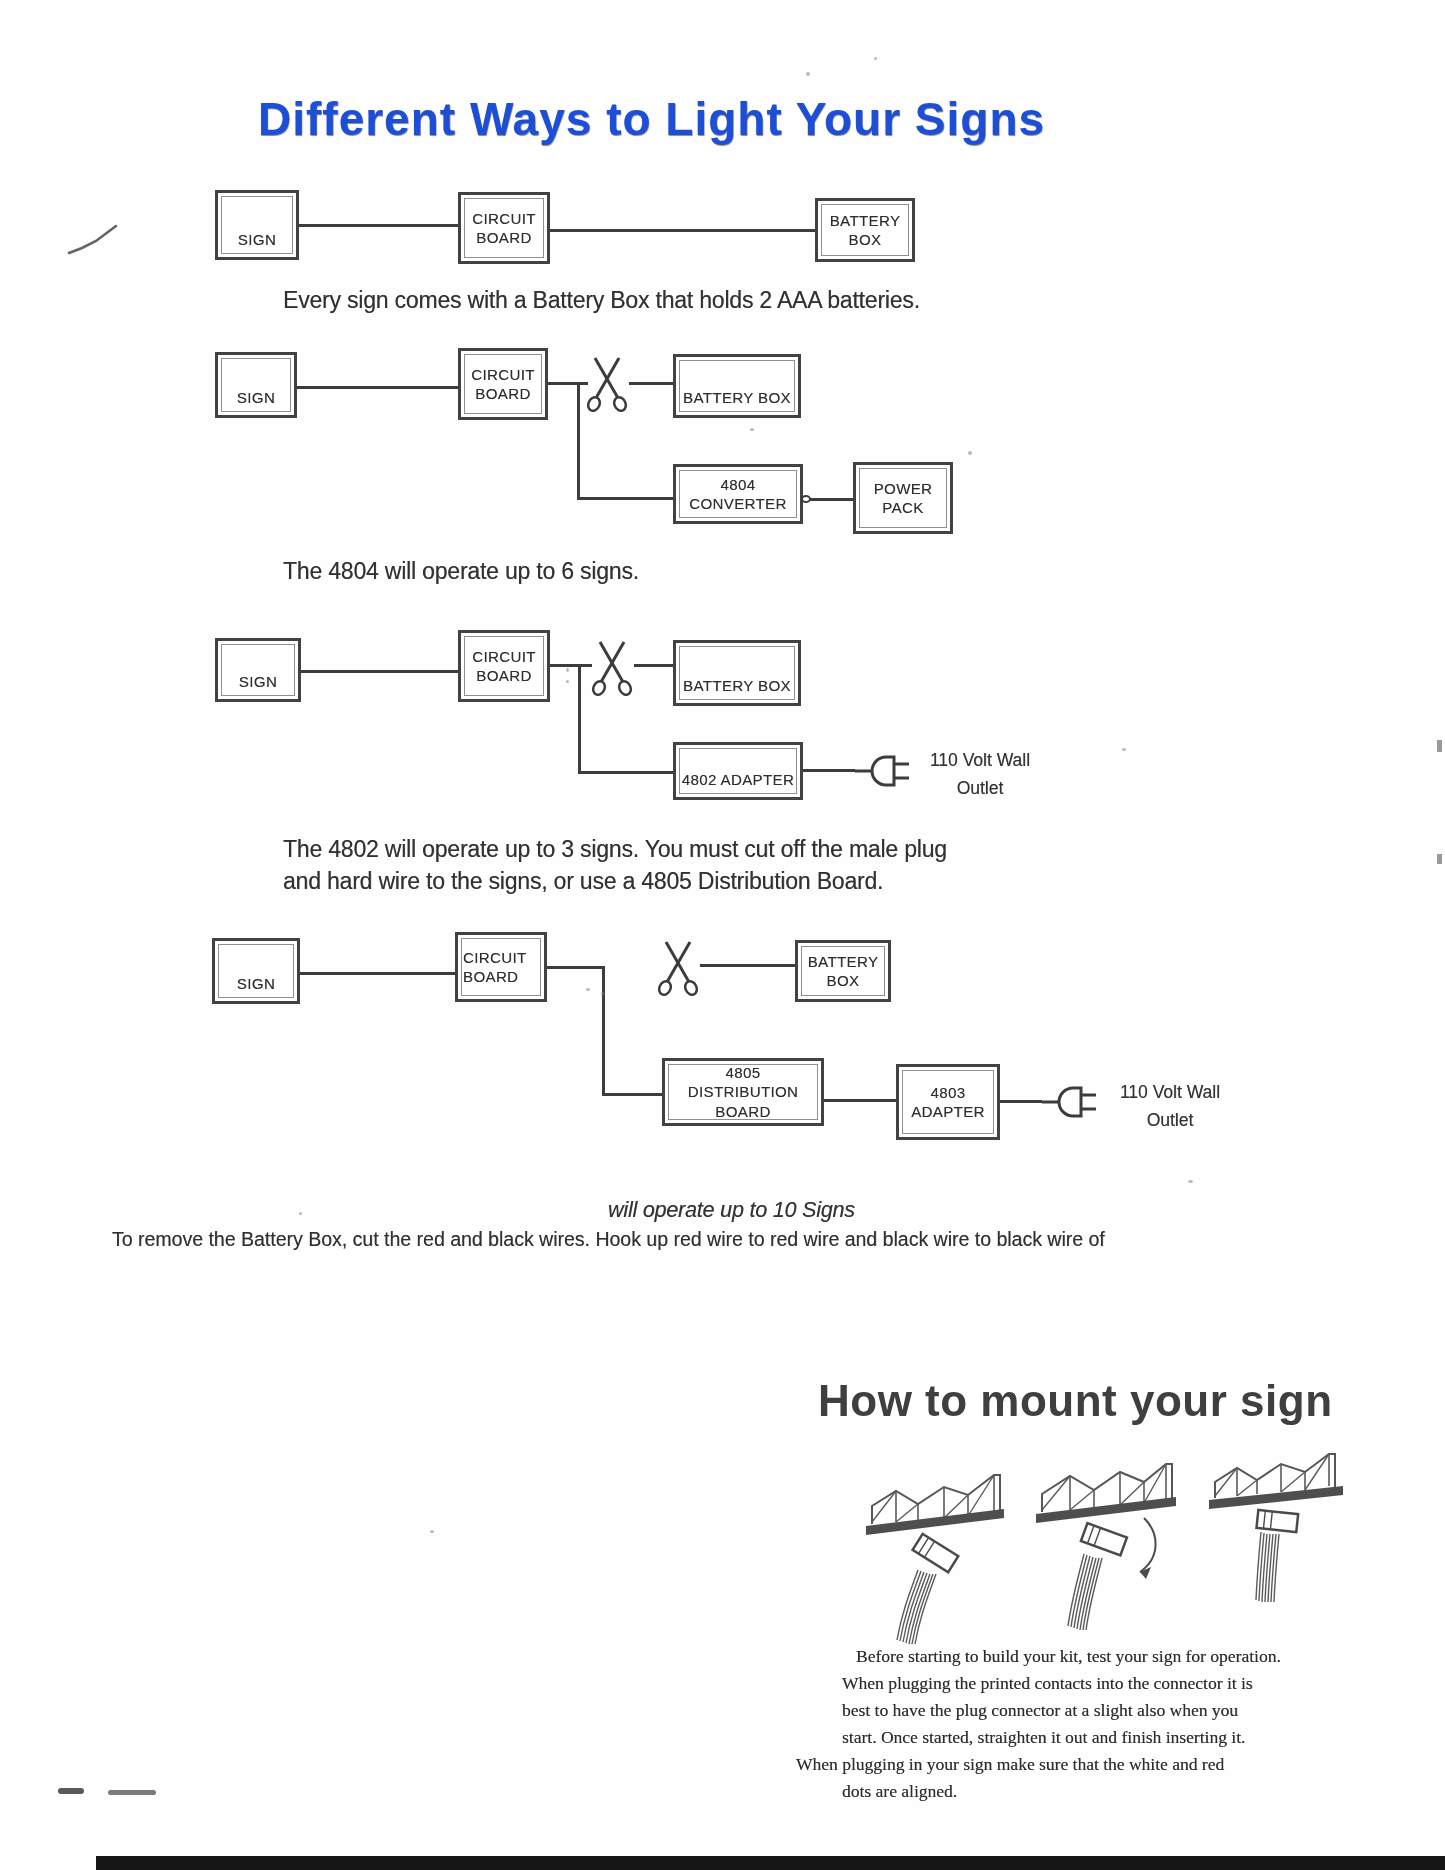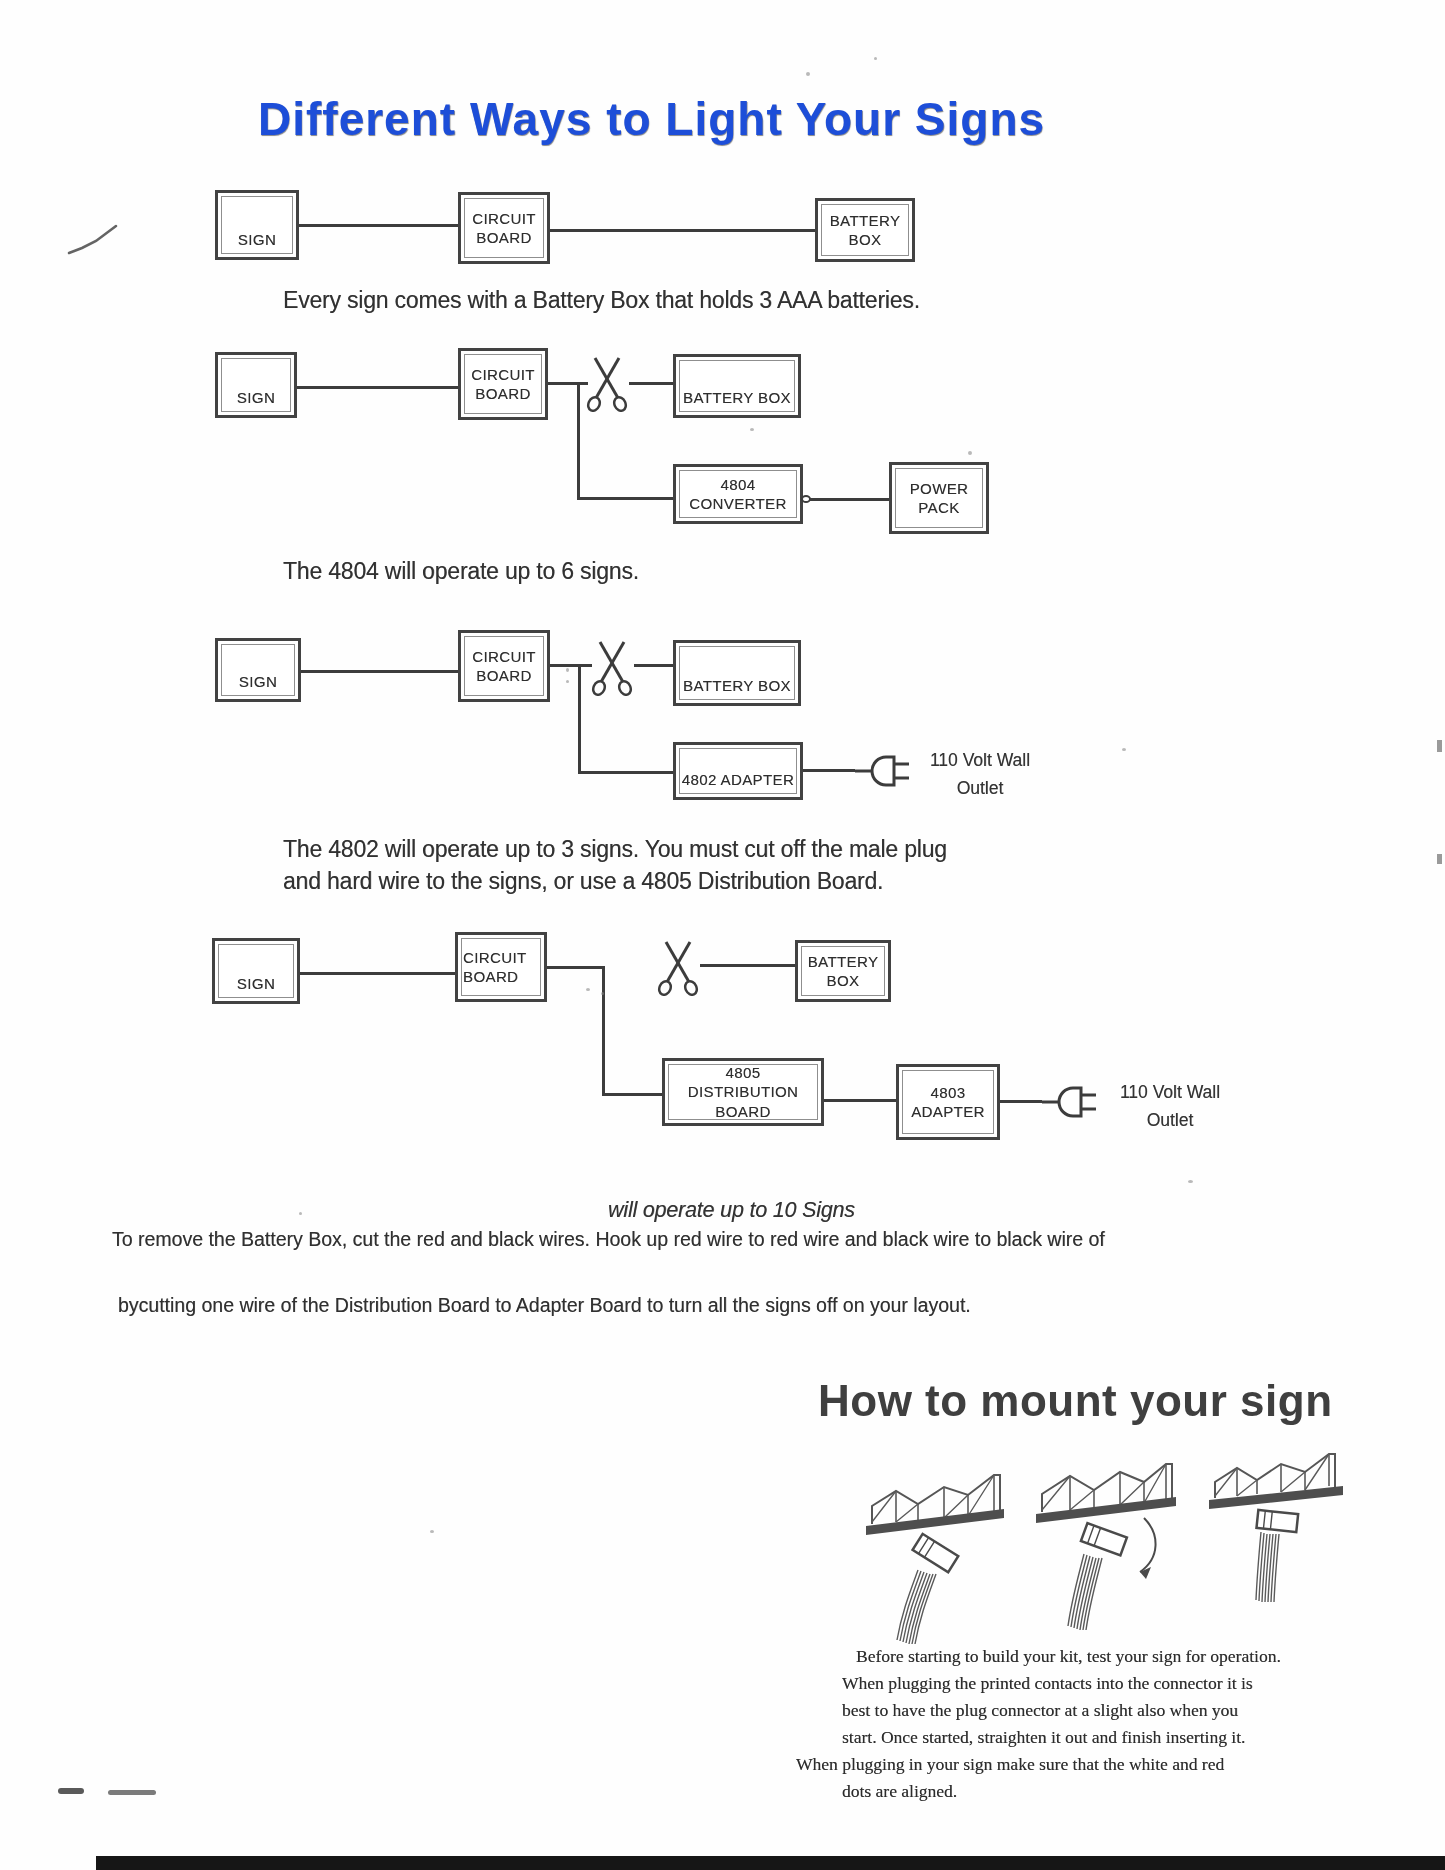--- a/index.html
+++ b/index.html
@@ -59,42 +59,42 @@
     <path d="M3 33 L16 28 L30 21 L50 6" stroke="#646464" stroke-width="2.6" fill="none" stroke-linecap="round"></path>
   </svg>
 
   <div class="box bottom" style="left:215px;top:190px;width:84px;height:70px">SIGN</div>
   <div class="wire h" style="left:299px;top:224px;width:159px"></div>
   <div class="box" style="left:458px;top:192px;width:92px;height:72px">CIRCUIT
 BOARD</div>
   <div class="wire h" style="left:550px;top:229px;width:265px"></div>
   <div class="box" style="left:815px;top:198px;width:100px;height:64px">BATTERY
 BOX</div>
-  <div class="cap" style="left:283px;top:287px">Every sign comes with a Battery Box that holds 3 AAA batteries.</div>
+  <div class="cap" style="left:283px;top:287px">Every sign comes with a Battery Box that holds 2 AAA batteries.</div>
 
   <div class="box bottom" style="left:215px;top:352px;width:82px;height:66px">SIGN</div>
   <div class="wire h" style="left:297px;top:386px;width:161px"></div>
   <div class="box" style="left:458px;top:348px;width:90px;height:72px">CIRCUIT
 BOARD</div>
   <div class="wire h" style="left:548px;top:382px;width:40px"></div>
   <svg class="scissors" style="left:585px;top:356px" viewBox="0 0 44 56">
     <line x1="10" y1="2" x2="33" y2="42" stroke="#3c3c3c" stroke-width="3"></line>
     <line x1="34" y1="2" x2="11" y2="42" stroke="#3c3c3c" stroke-width="3"></line>
     <ellipse cx="9" cy="48" rx="5.5" ry="7" fill="none" stroke="#3c3c3c" stroke-width="2.5" transform="rotate(25 9 48)"></ellipse>
     <ellipse cx="35" cy="48" rx="5.5" ry="7" fill="none" stroke="#3c3c3c" stroke-width="2.5" transform="rotate(-25 35 48)"></ellipse>
   </svg>
   <div class="wire h" style="left:629px;top:382px;width:44px"></div>
   <div class="box bottom" style="left:673px;top:354px;width:128px;height:64px">BATTERY BOX</div>
   <div class="wire v" style="left:577px;top:384px;height:116px"></div>
   <div class="wire h" style="left:577px;top:497px;width:96px"></div>
   <div class="box" style="left:673px;top:464px;width:130px;height:60px">4804
 CONVERTER</div>
   <div class="nub" style="left:801px;top:495px"></div>
   <div class="wire h" style="left:809px;top:498px;width:92px"></div>
-  <div class="box" style="left:889px;top:462px;width:100px;height:72px">POWER
+  <div class="box" style="left:853px;top:462px;width:100px;height:72px">POWER
 PACK</div>
   <div class="cap" style="left:283px;top:558px">The 4804 will operate up to 6 signs.</div>
 
   <div class="box bottom" style="left:215px;top:638px;width:86px;height:64px">SIGN</div>
   <div class="wire h" style="left:301px;top:670px;width:157px"></div>
   <div class="box" style="left:458px;top:630px;width:92px;height:72px">CIRCUIT
 BOARD</div>
   <div class="wire h" style="left:550px;top:664px;width:42px"></div>
   <svg class="scissors" style="left:590px;top:640px" viewBox="0 0 44 56">
     <line x1="10" y1="2" x2="33" y2="42" stroke="#3c3c3c" stroke-width="3"></line>
@@ -146,21 +146,20 @@
     <line x1="0" y1="20" x2="19" y2="20" stroke="#3c3c3c" stroke-width="3"></line>
     <path d="M31 6 a14 14 0 0 0 0 28 l8 0 l0 -28 z" fill="#fff" stroke="#3c3c3c" stroke-width="3"></path>
     <line x1="39" y1="13" x2="54" y2="13" stroke="#3c3c3c" stroke-width="3"></line>
     <line x1="39" y1="27" x2="54" y2="27" stroke="#3c3c3c" stroke-width="3"></line>
   </svg>
   <div class="outlet" style="left:1112px;top:1078px">110 Volt Wall
 Outlet</div>
   <div class="cap it" style="left:608px;top:1198px">will operate up to 10 Signs</div>
 
   <div class="note-line" style="left:112px;top:1228px">To remove the Battery Box, cut the red and black wires. Hook up red wire to red wire and black wire to black wire of</div>
-  <div class="note-line" style="left:118px;top:1294px">bycutting one wire of the Distribution Board to Adapter Board to turn all the signs off on your layout.</div>
 
   <div class="mount-heading">How to mount your sign</div>
 
   <svg class="illo" style="left:862px;top:1462px" width="150" height="190" viewBox="0 0 150 190">
     <path d="M10 62 L10 44 L34 29 L56 42 L82 25 L106 33 L132 13 L138 13 L138 48" fill="none" stroke="#565656" stroke-width="2"></path>
     <path d="M34 29 V60 M56 42 V58 M82 25 V56 M106 33 V54 M132 13 V49" stroke="#5a5a5a" stroke-width="1.6" fill="none"></path>
     <path d="M10 60 L34 29 M34 60 L56 42 M82 56 L106 33 M106 54 L132 13" stroke="#5a5a5a" stroke-width="1.4" fill="none"></path>
     <polygon points="4,64 142,47 142,56 4,73" fill="#4e4e4e"></polygon>
     <g transform="rotate(32 74 92)">
       <rect x="52" y="82" width="42" height="19" fill="#fff" stroke="#4a4a4a" stroke-width="2.5"></rect>

